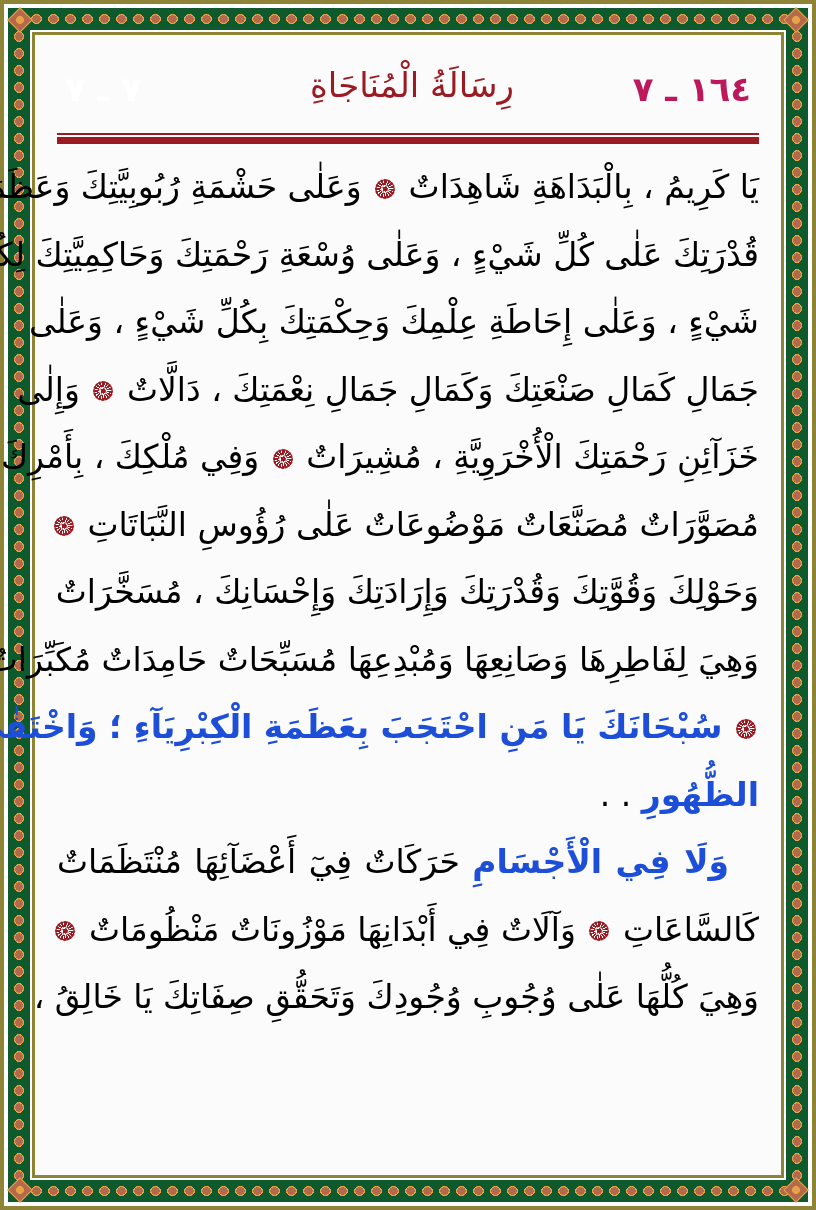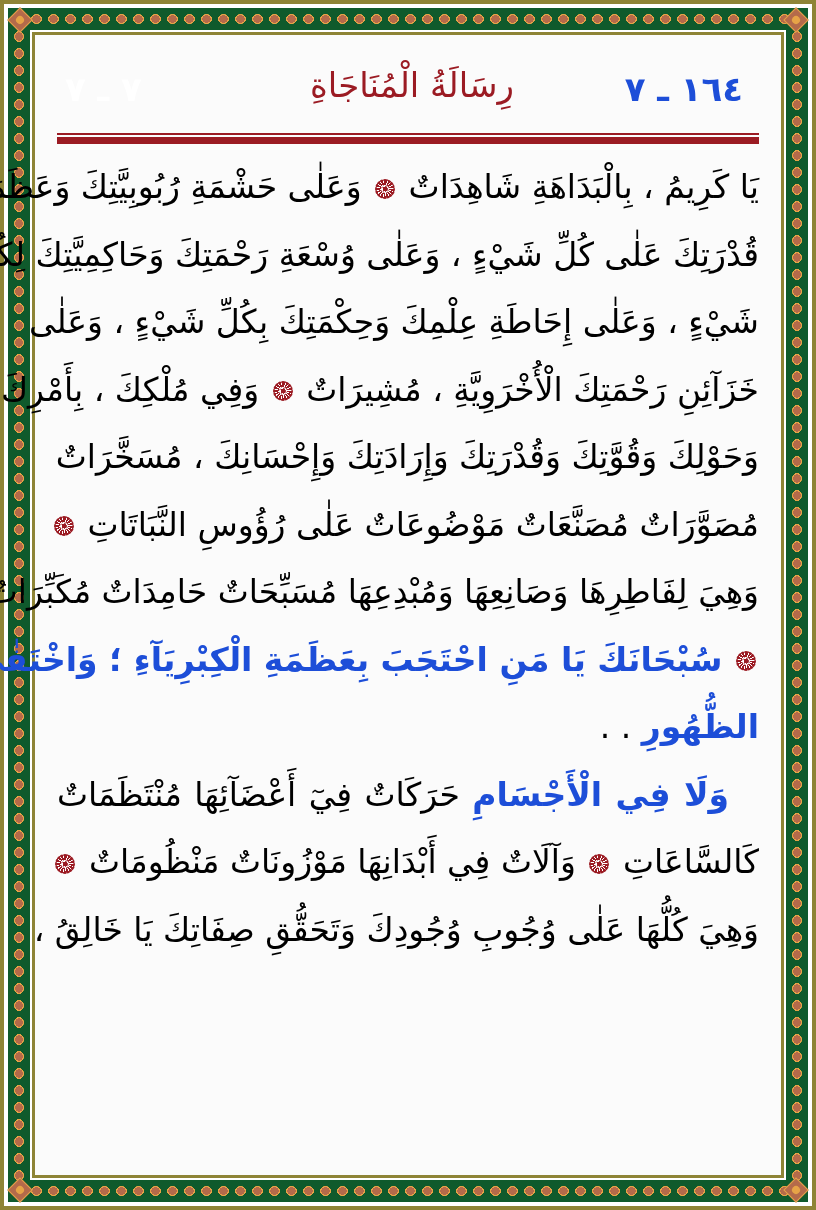--- a/index.html
+++ b/index.html
@@ -35,21 +35,21 @@
   .corner.tl { left: 3px; top: 3px; }
   .corner.tr { right: 3px; top: 3px; }
   .corner.bl { left: 3px; bottom: 3px; }
   .corner.br { right: 3px; bottom: 3px; }
   .frame-innerline { position: absolute; left: 30px; top: 30px; right: 30px; bottom: 30px; background: #ffffff; }
   .frame-inner { position: absolute; left: 32px; top: 32px; right: 32px; bottom: 32px; border: 3px solid #8E8436; background: #FBFBFB; box-sizing: border-box; }
 
   .page { position: absolute; left: 35px; top: 35px; width: 746px; height: 1140px; direction: rtl; }
 
   .header { position: absolute; left: 22px; right: 22px; top: 28px; height: 60px; }
-  .header .page-num { position: absolute; right: 16px; top: 6px; font-family: "DejaVu Sans", sans-serif; font-weight: bold; font-size: 34px; color: #1d4ed8; }
+  .header .page-num { position: absolute; right: 8px; top: 6px; font-family: "DejaVu Sans", sans-serif; font-weight: bold; font-size: 34px; color: #be185d; }
   .header .title { position: absolute; left: 8px; right: 0; top: 2px; text-align: center; font-family: "DejaVu Sans", sans-serif; font-size: 34px; color: #9B1B23; }
   .header .ghost-num { position: absolute; left: 8px; top: 6px; font-family: "DejaVu Sans", sans-serif; font-weight: bold; font-size: 34px; color: #ffffff; direction: rtl; }
 
   .rule-thin { position: absolute; left: 22px; right: 22px; top: 98px; height: 2px; background: #9B1B23; }
   .rule-thick { position: absolute; left: 22px; right: 22px; top: 102px; height: 7px; background: #9B1B23; }
 
   .body-text { position: absolute; left: 22px; right: 22px; top: 118px; font-family: "DejaVu Sans", sans-serif; font-size: 33px; color: #000; }
   .line { height: 67.5px; line-height: 67.5px; white-space: nowrap; text-align: justify; text-align-last: justify; direction: rtl; }
   .line.short { text-align-last: right; }
   .line.indent { padding-right: 30px; }
@@ -86,23 +86,24 @@
     <span class="title">رِسَالَةُ الْمُنَاجَاةِ</span>
     <span class="ghost-num">٧ ـ ٧</span>
   </div>
   <div class="rule-thin"></div>
   <div class="rule-thick"></div>
 
   <div class="body-text" id="body-text">
       <div class="line"><span>يَا كَرِيمُ ، بِالْبَدَاهَةِ شَاهِدَاتٌ</span> <span class="rosette"></span> <span>وَعَلٰى حَشْمَةِ رُبُوبِيَّتِكَ وَعَظَمَةِ</span></div>
       <div class="line"><span>قُدْرَتِكَ عَلٰى كُلِّ شَيْءٍ ، وَعَلٰى وُسْعَةِ رَحْمَتِكَ وَحَاكِمِيَّتِكَ لِكُلِّ</span></div>
       <div class="line"><span>شَيْءٍ ، وَعَلٰى إِحَاطَةِ عِلْمِكَ وَحِكْمَتِكَ بِكُلِّ شَيْءٍ ، وَعَلٰى</span></div>
+      <div class="line"><span>جَمَالِ كَمَالِ صَنْعَتِكَ وَكَمَالِ جَمَالِ نِعْمَتِكَ ، دَالَّاتٌ</span> <span class="rosette"></span> <span>وَإِلٰى</span></div>
       <div class="line"><span>خَزَآئِنِ رَحْمَتِكَ الْأُخْرَوِيَّةِ ، مُشِيرَاتٌ</span> <span class="rosette"></span> <span>وَفِي مُلْكِكَ ، بِأَمْرِكَ</span></div>
+      <div class="line"><span>مُصَوَّرَاتٌ مُصَنَّعَاتٌ مَوْضُوعَاتٌ عَلٰى رُؤُوسِ النَّبَاتَاتِ</span> <span class="rosette"></span></div>
       <div class="line"><span>وَحَوْلِكَ وَقُوَّتِكَ وَقُدْرَتِكَ وَإِرَادَتِكَ وَإِحْسَانِكَ ، مُسَخَّرَاتٌ</span></div>
-      <div class="line"><span>مُصَوَّرَاتٌ مُصَنَّعَاتٌ مَوْضُوعَاتٌ عَلٰى رُؤُوسِ النَّبَاتَاتِ</span> <span class="rosette"></span></div>
       <div class="line"><span>وَهِيَ لِفَاطِرِهَا وَصَانِعِهَا وَمُبْدِعِهَا مُسَبِّحَاتٌ حَامِدَاتٌ مُكَبِّرَاتٌ</span></div>
       <div class="line"><span class="rosette"></span> <span class="red">سُبْحَانَكَ يَا مَنِ احْتَجَبَ بِعَظَمَةِ الْكِبْرِيَآءِ ؛ وَاخْتَفٰى بِشِدَّةِ</span></div>
       <div class="line short"><span class="red">الظُّهُورِ</span> <span> . .</span></div>
       <div class="line indent"><span class="red">وَلَا فِي الْأَجْسَامِ</span> <span> حَرَكَاتٌ فِيٓ أَعْضَآئِهَا مُنْتَظَمَاتٌ</span></div>
       <div class="line"><span>كَالسَّاعَاتِ</span> <span class="rosette"></span> <span>وَآلَاتٌ فِي أَبْدَانِهَا مَوْزُونَاتٌ مَنْظُومَاتٌ</span> <span class="rosette"></span></div>
       <div class="line"><span>وَهِيَ كُلُّهَا عَلٰى وُجُوبِ وُجُودِكَ وَتَحَقُّقِ صِفَاتِكَ يَا خَالِقُ ،</span></div>
     </div>
 </div>
 
 </body></html>

